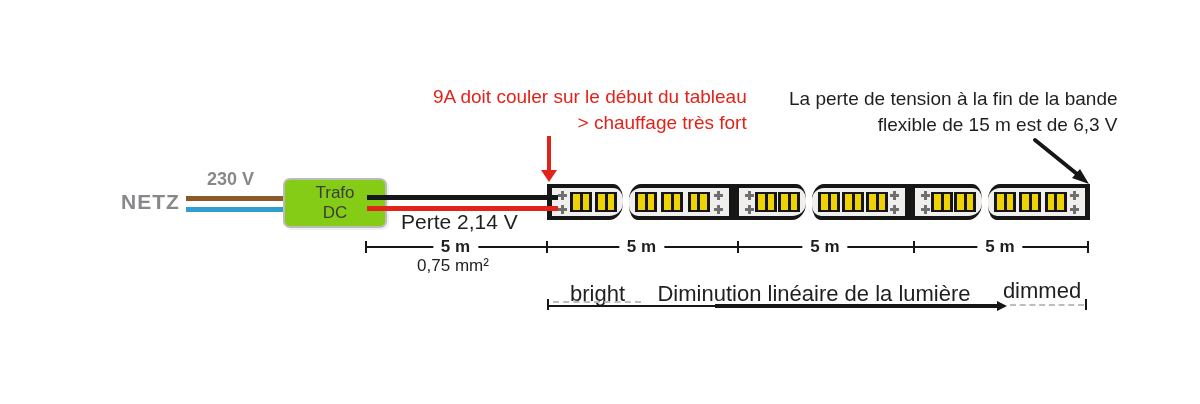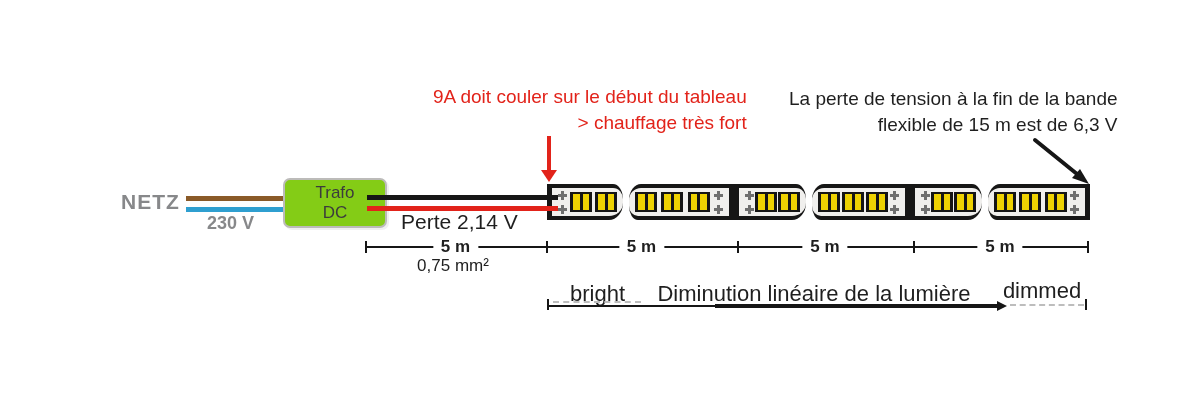--- a/index.html
+++ b/index.html
@@ -6,21 +6,21 @@
   .stage{position:relative;width:1200px;height:404px;background:#ffffff;
          font-family:"Liberation Sans",sans-serif;overflow:hidden;color:#1f1f1f;}
   .abs{position:absolute;}
 
   
   .ann{font-size:19px;line-height:26px;white-space:nowrap;text-align:right;}
   .ann.red{color:#e2231a;}
 
   
   .netz{font-size:21px;font-weight:bold;color:#87888a;letter-spacing:1px;}
-  .volt230{font-size:18px;font-weight:bold;color:#87888a;margin-top:44px;}
+  .volt230{font-size:18px;font-weight:bold;color:#87888a;}
   .wire{position:absolute;height:5px;}
 
   
   .trafo{left:283px;top:178px;width:104px;height:50px;background:#84cc16;
          border:2px solid #bcbbb9;border-radius:7px;box-sizing:border-box;
          text-align:center;font-size:17px;line-height:20px;color:#3c3c3c;
          padding-top:3px;box-shadow:2px 2px 0 rgba(0,0,0,0.06);}
 
   .perte{font-size:21px;}
 

